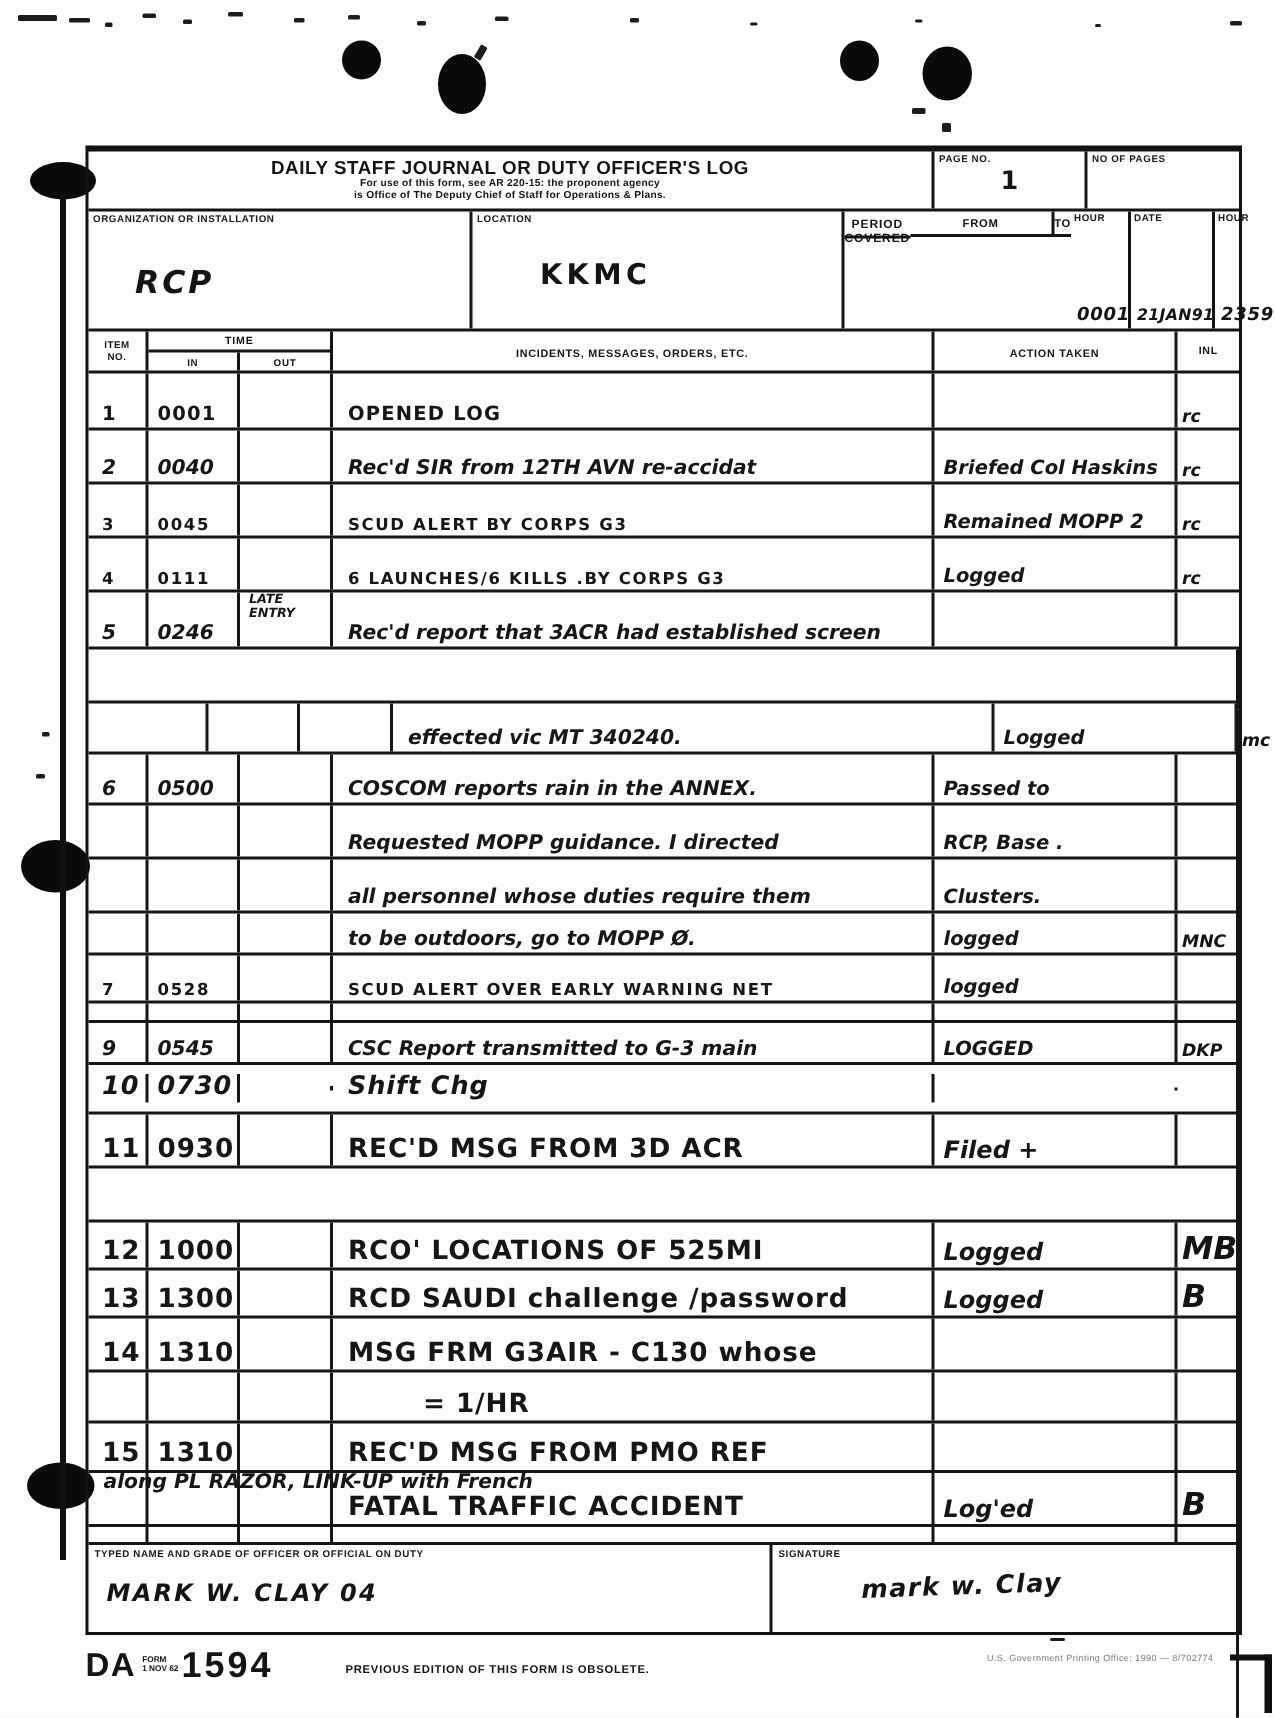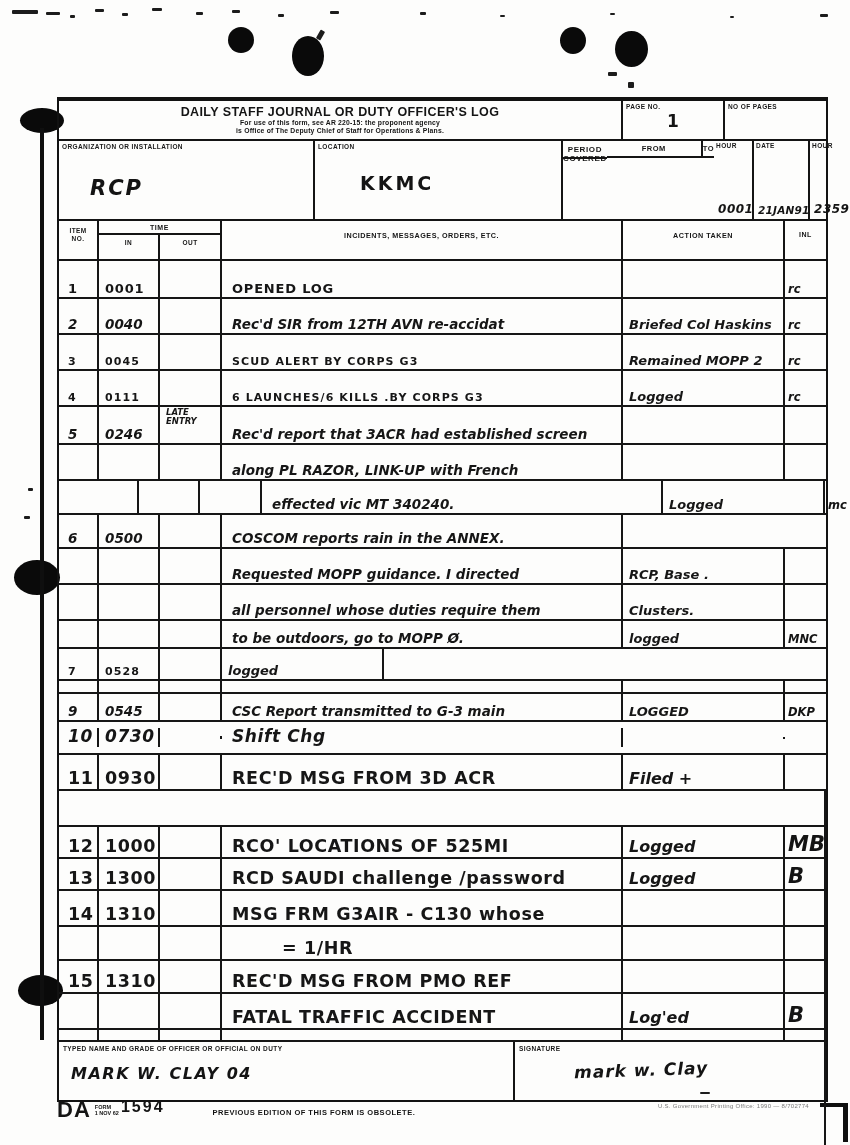--- a/index.html
+++ b/index.html
@@ -44,21 +44,21 @@
   .fromto div { text-align:center; font-size:7.5px; font-weight:bold; padding-top:3px; letter-spacing:.5px; }
   .hd-row { display:flex; flex:1 1 auto; }
   .hd-box { padding:1px 2px; position:relative; }
   .hd-box .hw-val { position:absolute; left:4px; bottom:3px; }
   .hb1 { flex:0 0 40px; border-right:2px solid #141414; }
   .hb2 { flex:0 0 56px; border-right:2px solid #141414; }
   .hb3 { flex:0 0 56px; border-right:2px solid #141414; }
   .hb4 { flex:1 1 auto; }
 
   
-  .thead { display:flex; height:40px; }
+  .thead { display:flex; height:28px; }
   .th-item { flex:0 0 40px; text-align:center; padding-top:6px; line-height:1.3; }
   .th-time { flex:0 0 123px; display:flex; flex-direction:column; }
   .th-time-top { height:14px; text-align:center; font-size:7px; font-weight:bold; padding-top:3px; border-bottom:2px solid #141414; letter-spacing:.6px; }
   .th-inout { display:flex; flex:1 1 auto; }
   .th-in { flex:0 0 61px; border-right:2px solid #141414; }
   .th-out { flex:1 1 auto; }
   .th-inout div { text-align:center; font-size:6.5px; font-weight:bold; padding-top:4px; letter-spacing:.5px; }
   .th-inc { flex:0 0 401px; text-align:center; padding-top:10px; font-size:7.2px; font-weight:bold; letter-spacing:.5px; }
   .th-act { flex:0 0 162px; text-align:center; padding-top:10px; font-size:7.2px; font-weight:bold; letter-spacing:.5px; }
   .th-inl { flex:1 1 auto; text-align:center; padding-top:10px; font-size:7px; font-weight:bold; letter-spacing:.5px; }
@@ -93,21 +93,21 @@
   .bottomblock { display:flex; height:58px; }
   .typed-cell { flex:0 0 456px; border-right:2.5px solid #141414; padding:3px 4px; }
   .typed-val { margin:12px 0 0 8px; font-family:"DejaVu Sans",sans-serif; font-style:italic; font-weight:bold; font-size:16px; letter-spacing:1.5px; }
   .sig-cell { flex:1 1 auto; padding:3px 4px; }
   .sig-val { margin:6px 0 0 55px; font-family:"DejaVu Sans",sans-serif; font-style:italic; font-weight:600; font-size:17px; letter-spacing:1px; transform:rotate(-2deg); }
 
   
   #footer { position:absolute; left:57px; top:1100px; width:780px; display:flex; align-items:flex-start; }
   .da-big { font-size:22px; font-weight:900; letter-spacing:1px; line-height:.9; }
   .form-stack { font-size:5.5px; font-weight:bold; line-height:1.15; margin:4px 2px 0 4px; }
-  .num-big { font-size:16px; font-weight:bold; letter-spacing:2px; line-height:.9; }
+  .num-big { font-size:24px; font-weight:bold; letter-spacing:2px; line-height:.9; }
   .obsolete { font-size:7.5px; font-weight:bold; letter-spacing:.5px; margin:8px 0 0 48px; }
   .gpo { margin-left:auto; margin-top:3px; margin-right:28px; font-size:6px; color:#7a7a7a; letter-spacing:.3px; }
 </style>
 </head>
 <body>
 
 <div id="page">
 
   <div class="speck" style="left:12px;top:10px;width:26px;height:4px;"></div>
   <div class="speck" style="left:46px;top:12px;width:14px;height:3px;"></div>
@@ -294,21 +294,21 @@
           <div class="cell c-out">
             <span class="hw tiny-note">LATE
 ENTRY</span>
           </div>
           <div class="cell c-inc">
             <span class="hw cursive">Rec'd report that 3ACR had established screen</span>
           </div>
           <div class="cell c-act"></div>
           <div class="cell c-inl"></div>
         </div>
-        <div class="trow" style="height: 36px;">
+        <div class="trow" style="height: 36px; flex-direction: column;">
           <div class="cell c-no"></div>
           <div class="cell c-in"></div>
           <div class="cell c-out"></div>
           <div class="cell c-inc">
             <span class="hw cursive">along PL RAZOR, LINK-UP with French</span>
           </div>
           <div class="cell c-act"></div>
           <div class="cell c-inl"></div>
         </div>
         <div class="trow" style="height: 34px; padding-left: 40px;">
@@ -329,20 +329,23 @@
           <div class="cell c-no">
             <span class="hw cursive">6</span>
           </div>
           <div class="cell c-in">
             <span class="hw cursive">0500</span>
           </div>
           <div class="cell c-out"></div>
           <div class="cell c-inc">
             <span class="hw cursive">COSCOM reports rain in the ANNEX.</span>
           </div>
+          <div class="cell c-act">
+            <span class="act">Passed to</span>
+          </div>
           <div class="cell c-inl"></div>
         </div>
         <div class="trow" style="height: 36px;">
           <div class="cell c-no"></div>
           <div class="cell c-in"></div>
           <div class="cell c-out"></div>
           <div class="cell c-inc">
             <span class="hw cursive">Requested MOPP guidance. I directed</span>
           </div>
           <div class="cell c-act">
@@ -377,20 +380,23 @@
           </div>
         </div>
         <div class="trow" style="height: 32px;">
           <div class="cell c-no">
             <span class="hw print-sm">7</span>
           </div>
           <div class="cell c-in">
             <span class="hw print-sm">0528</span>
           </div>
           <div class="cell c-out"></div>
+          <div class="cell c-inc">
+            <span class="hw print-sm">SCUD ALERT OVER EARLY WARNING NET</span>
+          </div>
           <div class="cell c-act">
             <span class="act">logged</span>
           </div>
           <div class="cell c-inl"></div>
         </div>
         <div class="trow" style="height: 13px;">
           <div class="cell c-no"></div>
           <div class="cell c-in"></div>
           <div class="cell c-out"></div>
           <div class="cell c-inc"></div>

